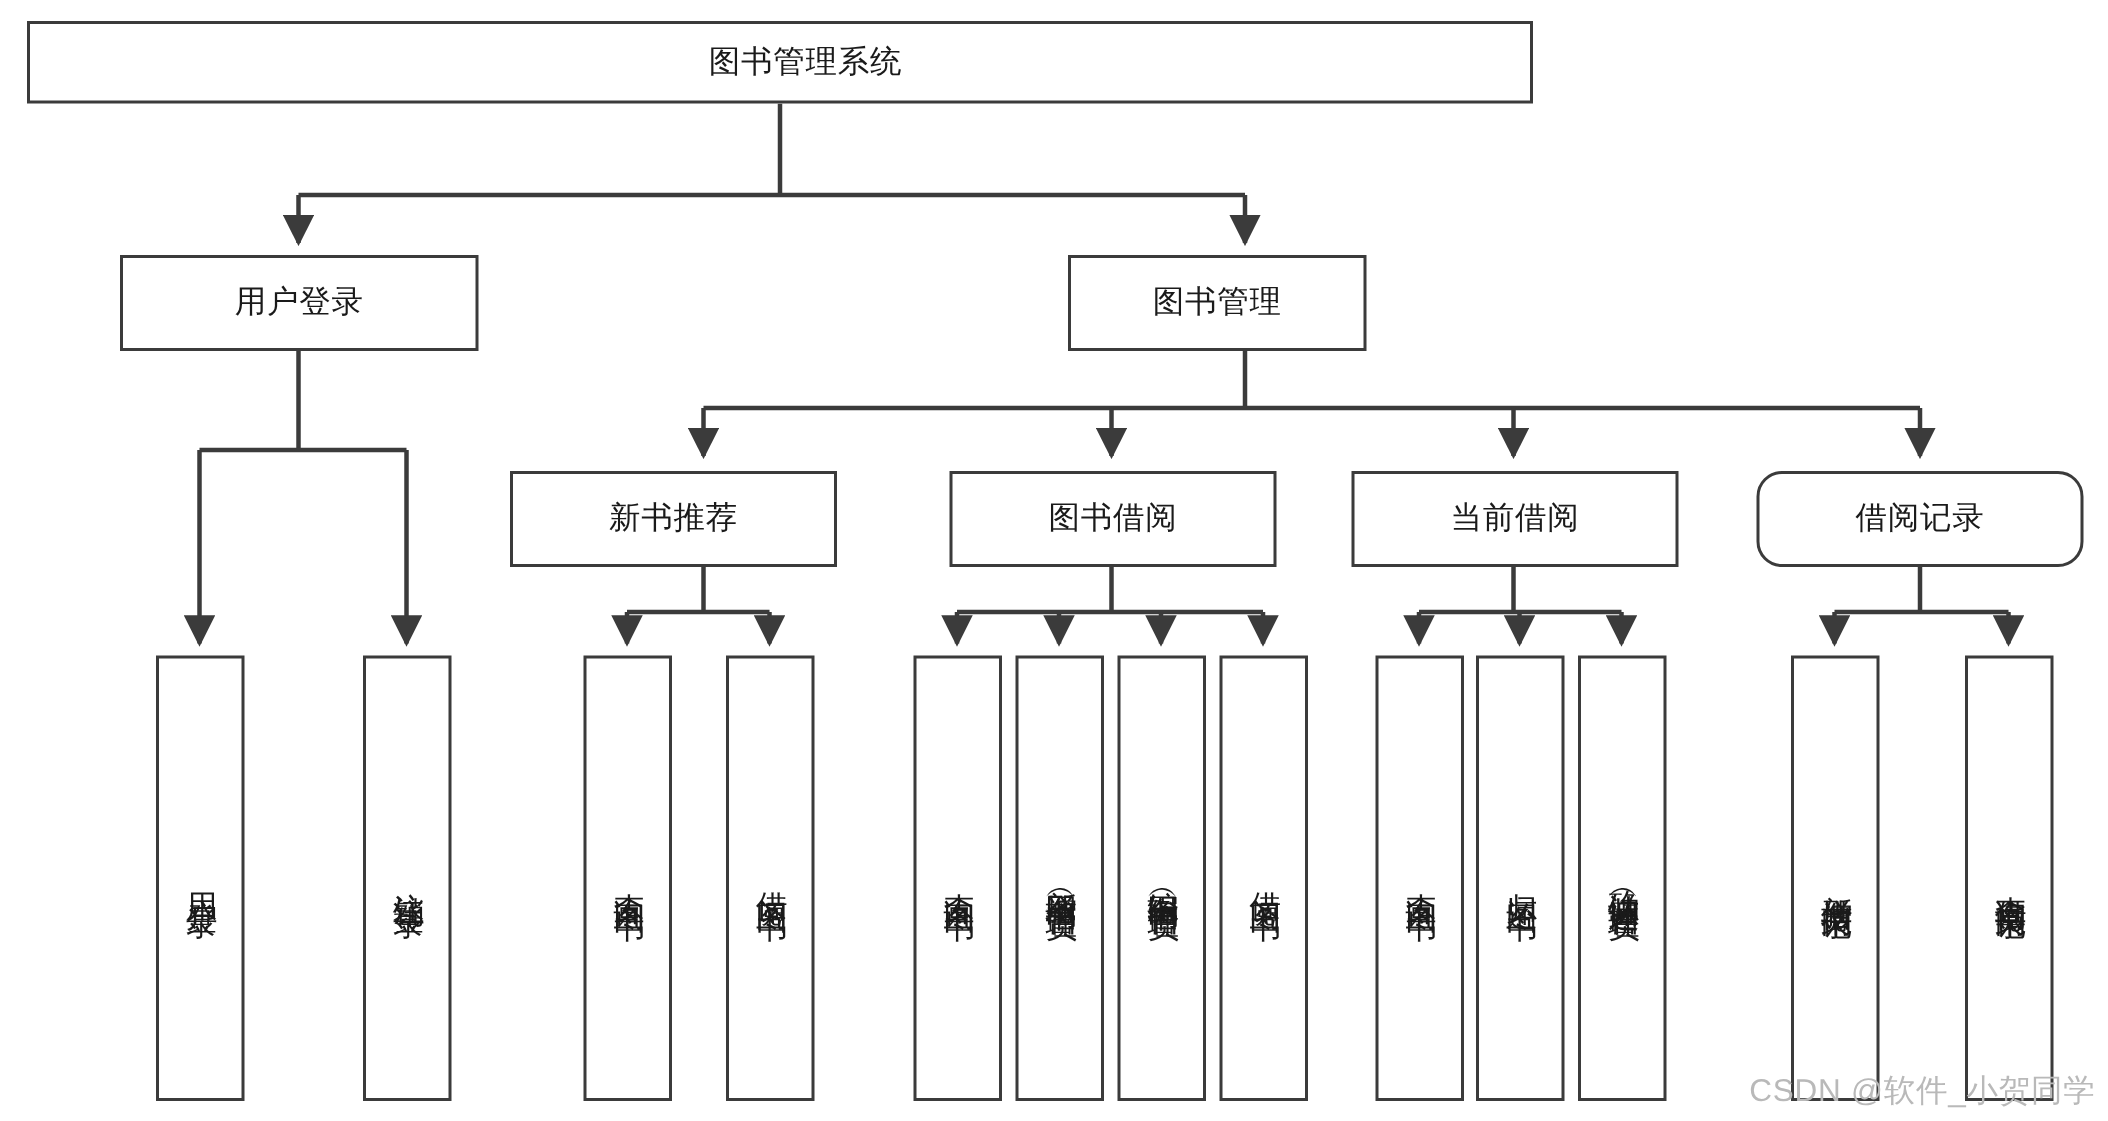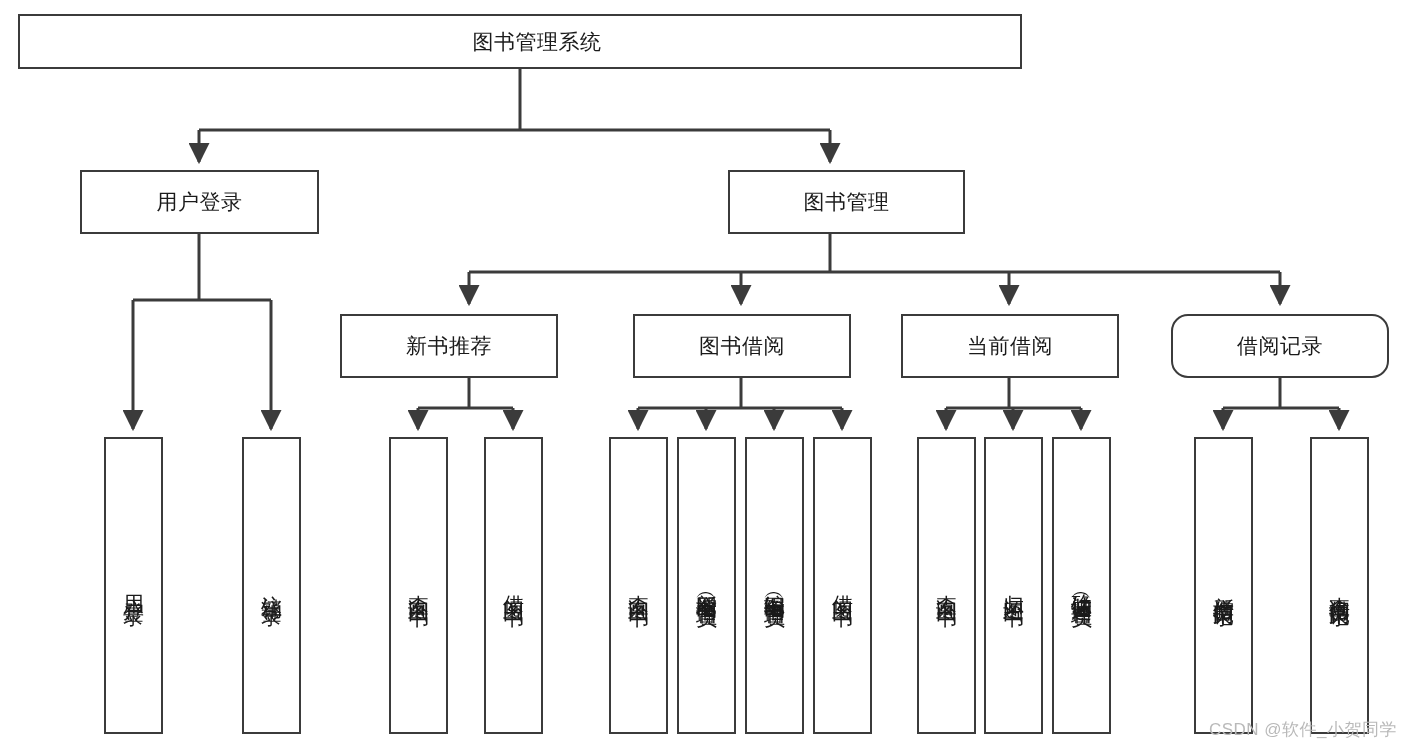--- a/index.html
+++ b/index.html
@@ -56,21 +56,21 @@
     white-space: nowrap;
     display: block;
   }
   .node.vert.tall-text .node-label {
     letter-spacing: 2px;
   }
   #watermark {
     position: absolute;
     right: 8px;
     bottom: 6px;
-    font-size: 17px;
+    font-size: 21px;
     color: #b9b9b9;
     white-space: nowrap;
     letter-spacing: 0.5px;
   }
 </style>
 </head>
 <body>
 
 <div id="diagram-root">
 
@@ -124,31 +124,31 @@
     </g>
   </svg>
 
   <div class="node horiz" style="left:18px; top:14px; width:1004px; height:55px;padding-left:34px;">
     <span class="node-label">图书管理系统</span>
   </div>
 
   <div class="node horiz" style="left:80px; top:170px; width:239px; height:64px;">
     <span class="node-label">用户登录</span>
   </div>
-  <div class="node horiz" style="left:728px; top:170px; width:237px; height:64px;align-items:center;">
+  <div class="node horiz" style="left:712px; top:170px; width:199px; height:64px;align-items:center;">
     <span class="node-label">图书管理</span>
   </div>
 
   <div class="node horiz" style="left:340px; top:314px; width:218px; height:64px;">
     <span class="node-label">新书推荐</span>
   </div>
   <div class="node horiz" style="left:633px; top:314px; width:218px; height:64px;">
     <span class="node-label">图书借阅</span>
   </div>
-  <div class="node horiz" style="left:901px; top:314px; width:218px; height:64px;">
+  <div class="node horiz" style="left:901px; top:314px; width:218px; height:64px;font-family:Liberation Serif, serif;">
     <span class="node-label">当前借阅</span>
   </div>
   <div class="node horiz" style="left:1171px; top:314px; width:218px; height:64px;border-radius:17px;">
     <span class="node-label">借阅记录</span>
   </div>
 
   <div class="node vert" style="left:104px; top:437px; width:59px; height:297px;">
     <span class="node-label">用户登录</span>
   </div>
   <div class="node vert" style="left:242px; top:437px; width:59px; height:297px;">

